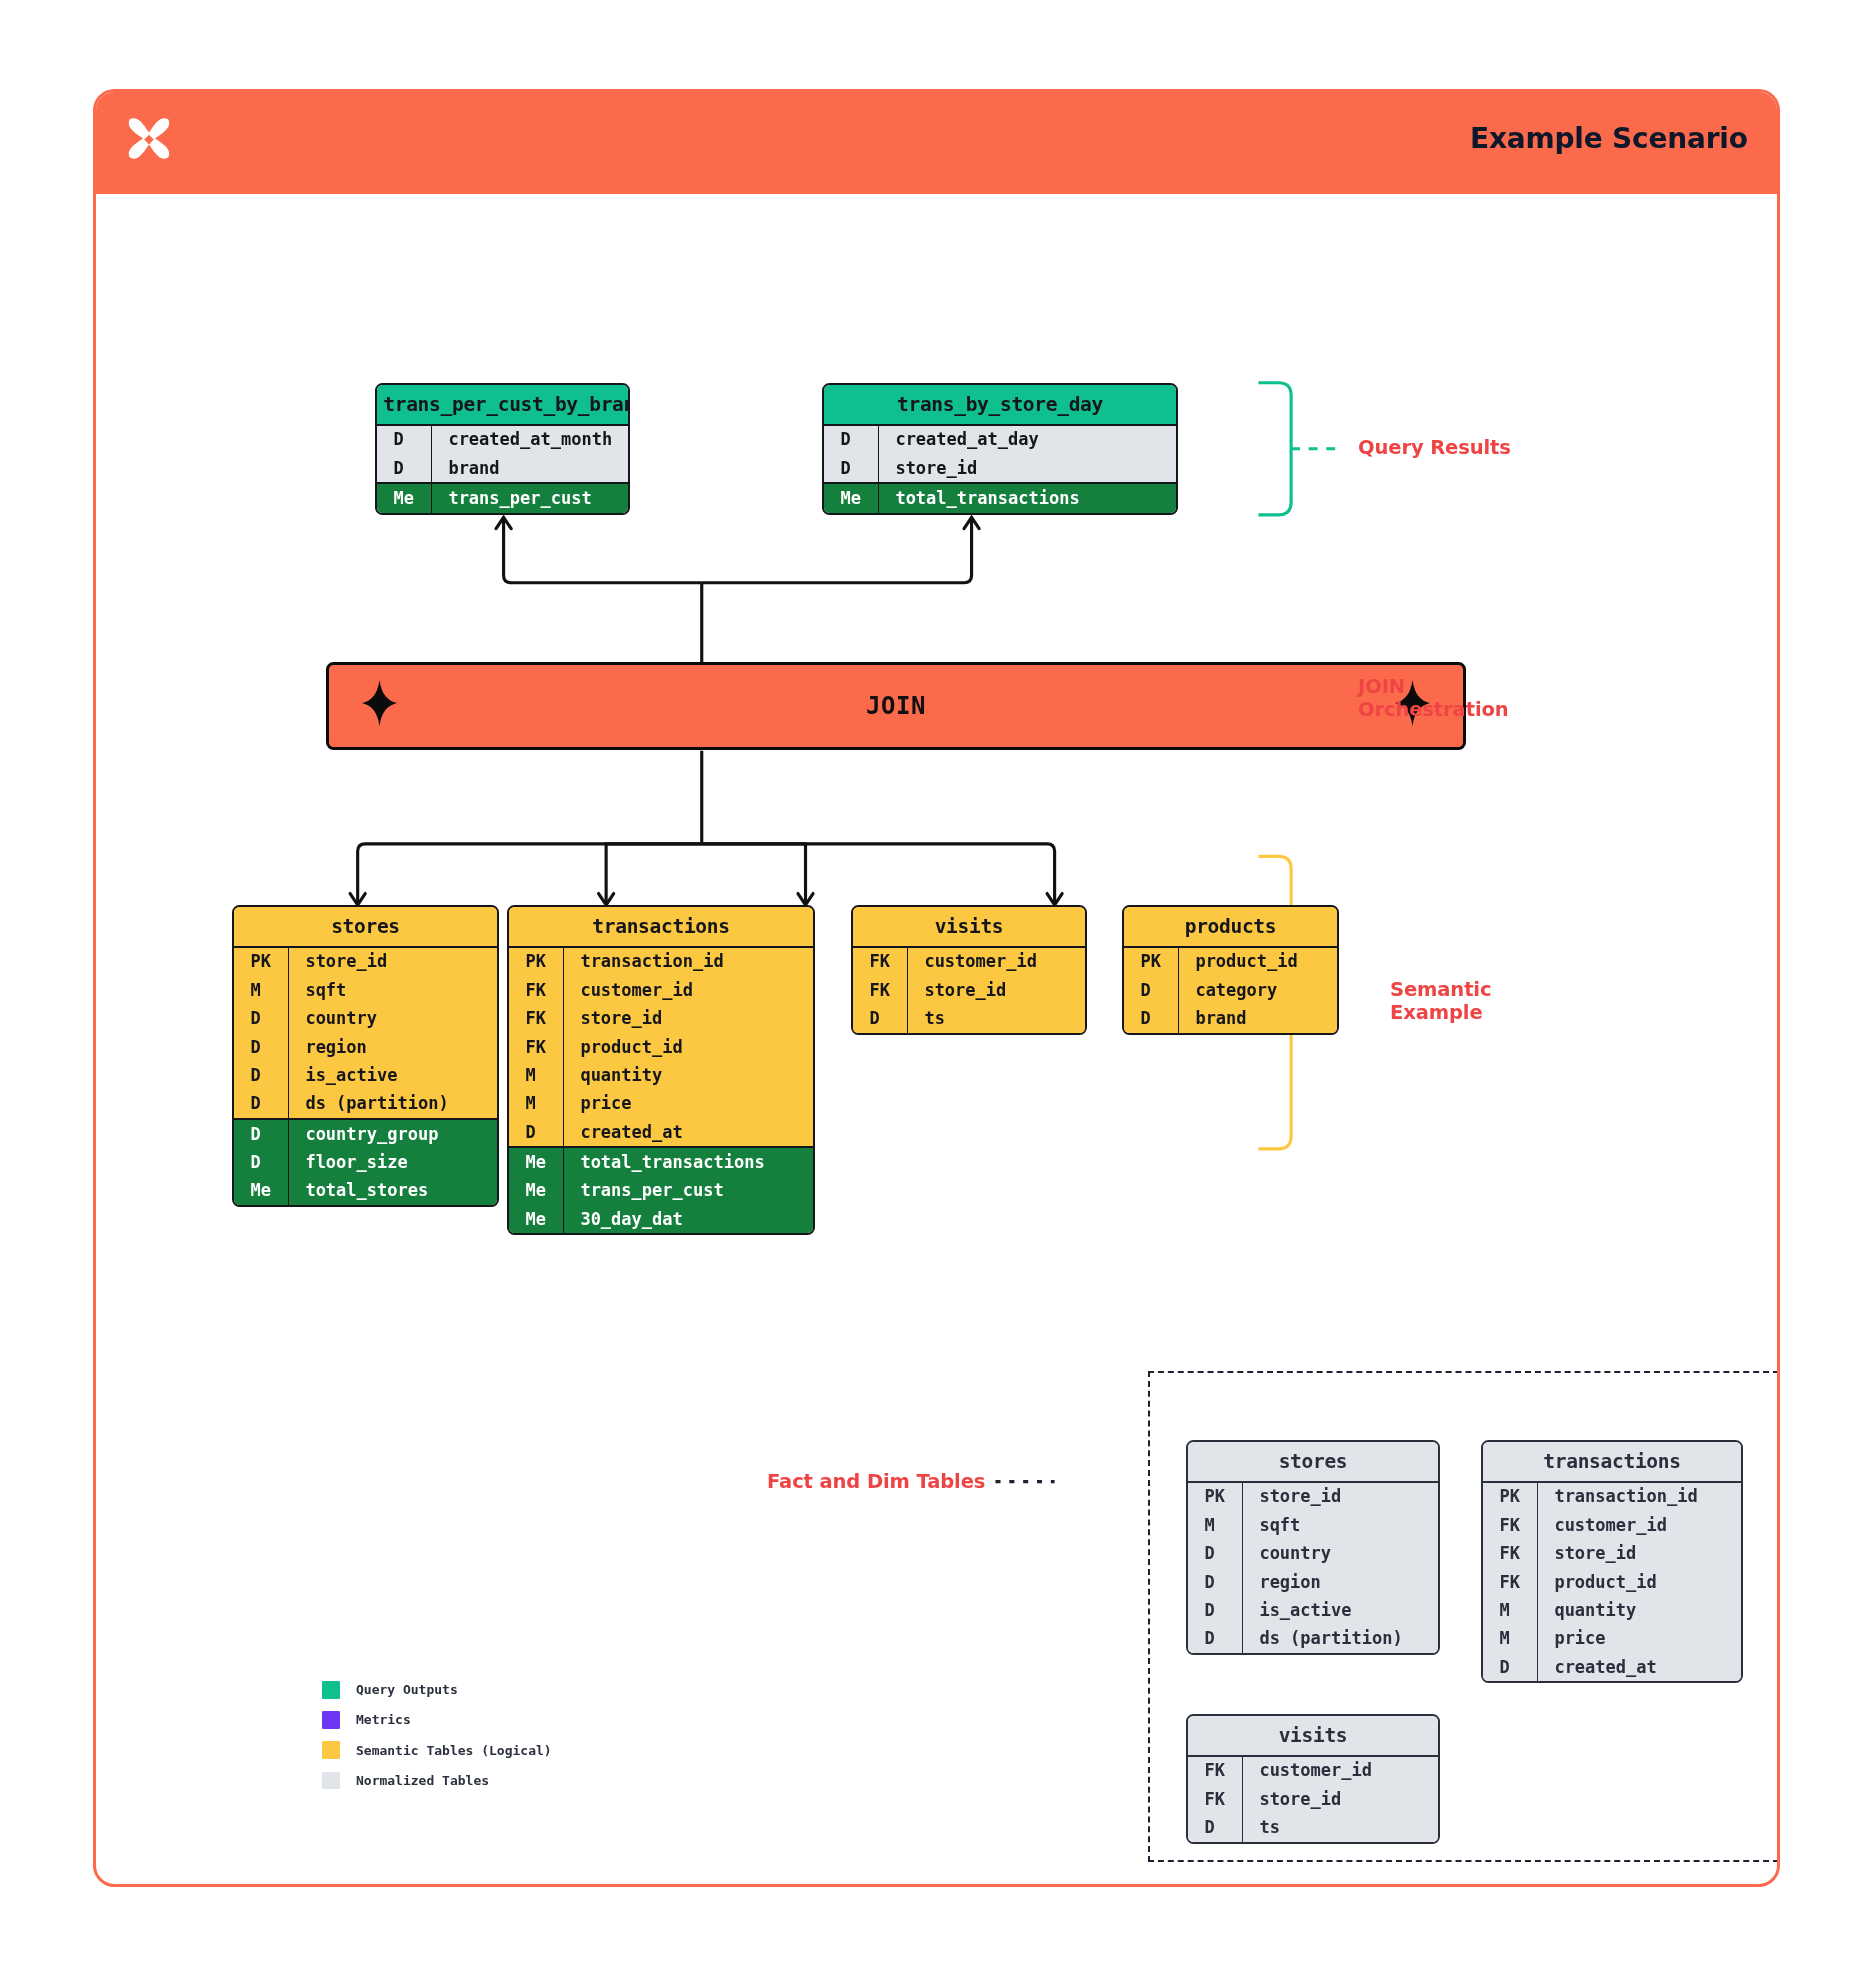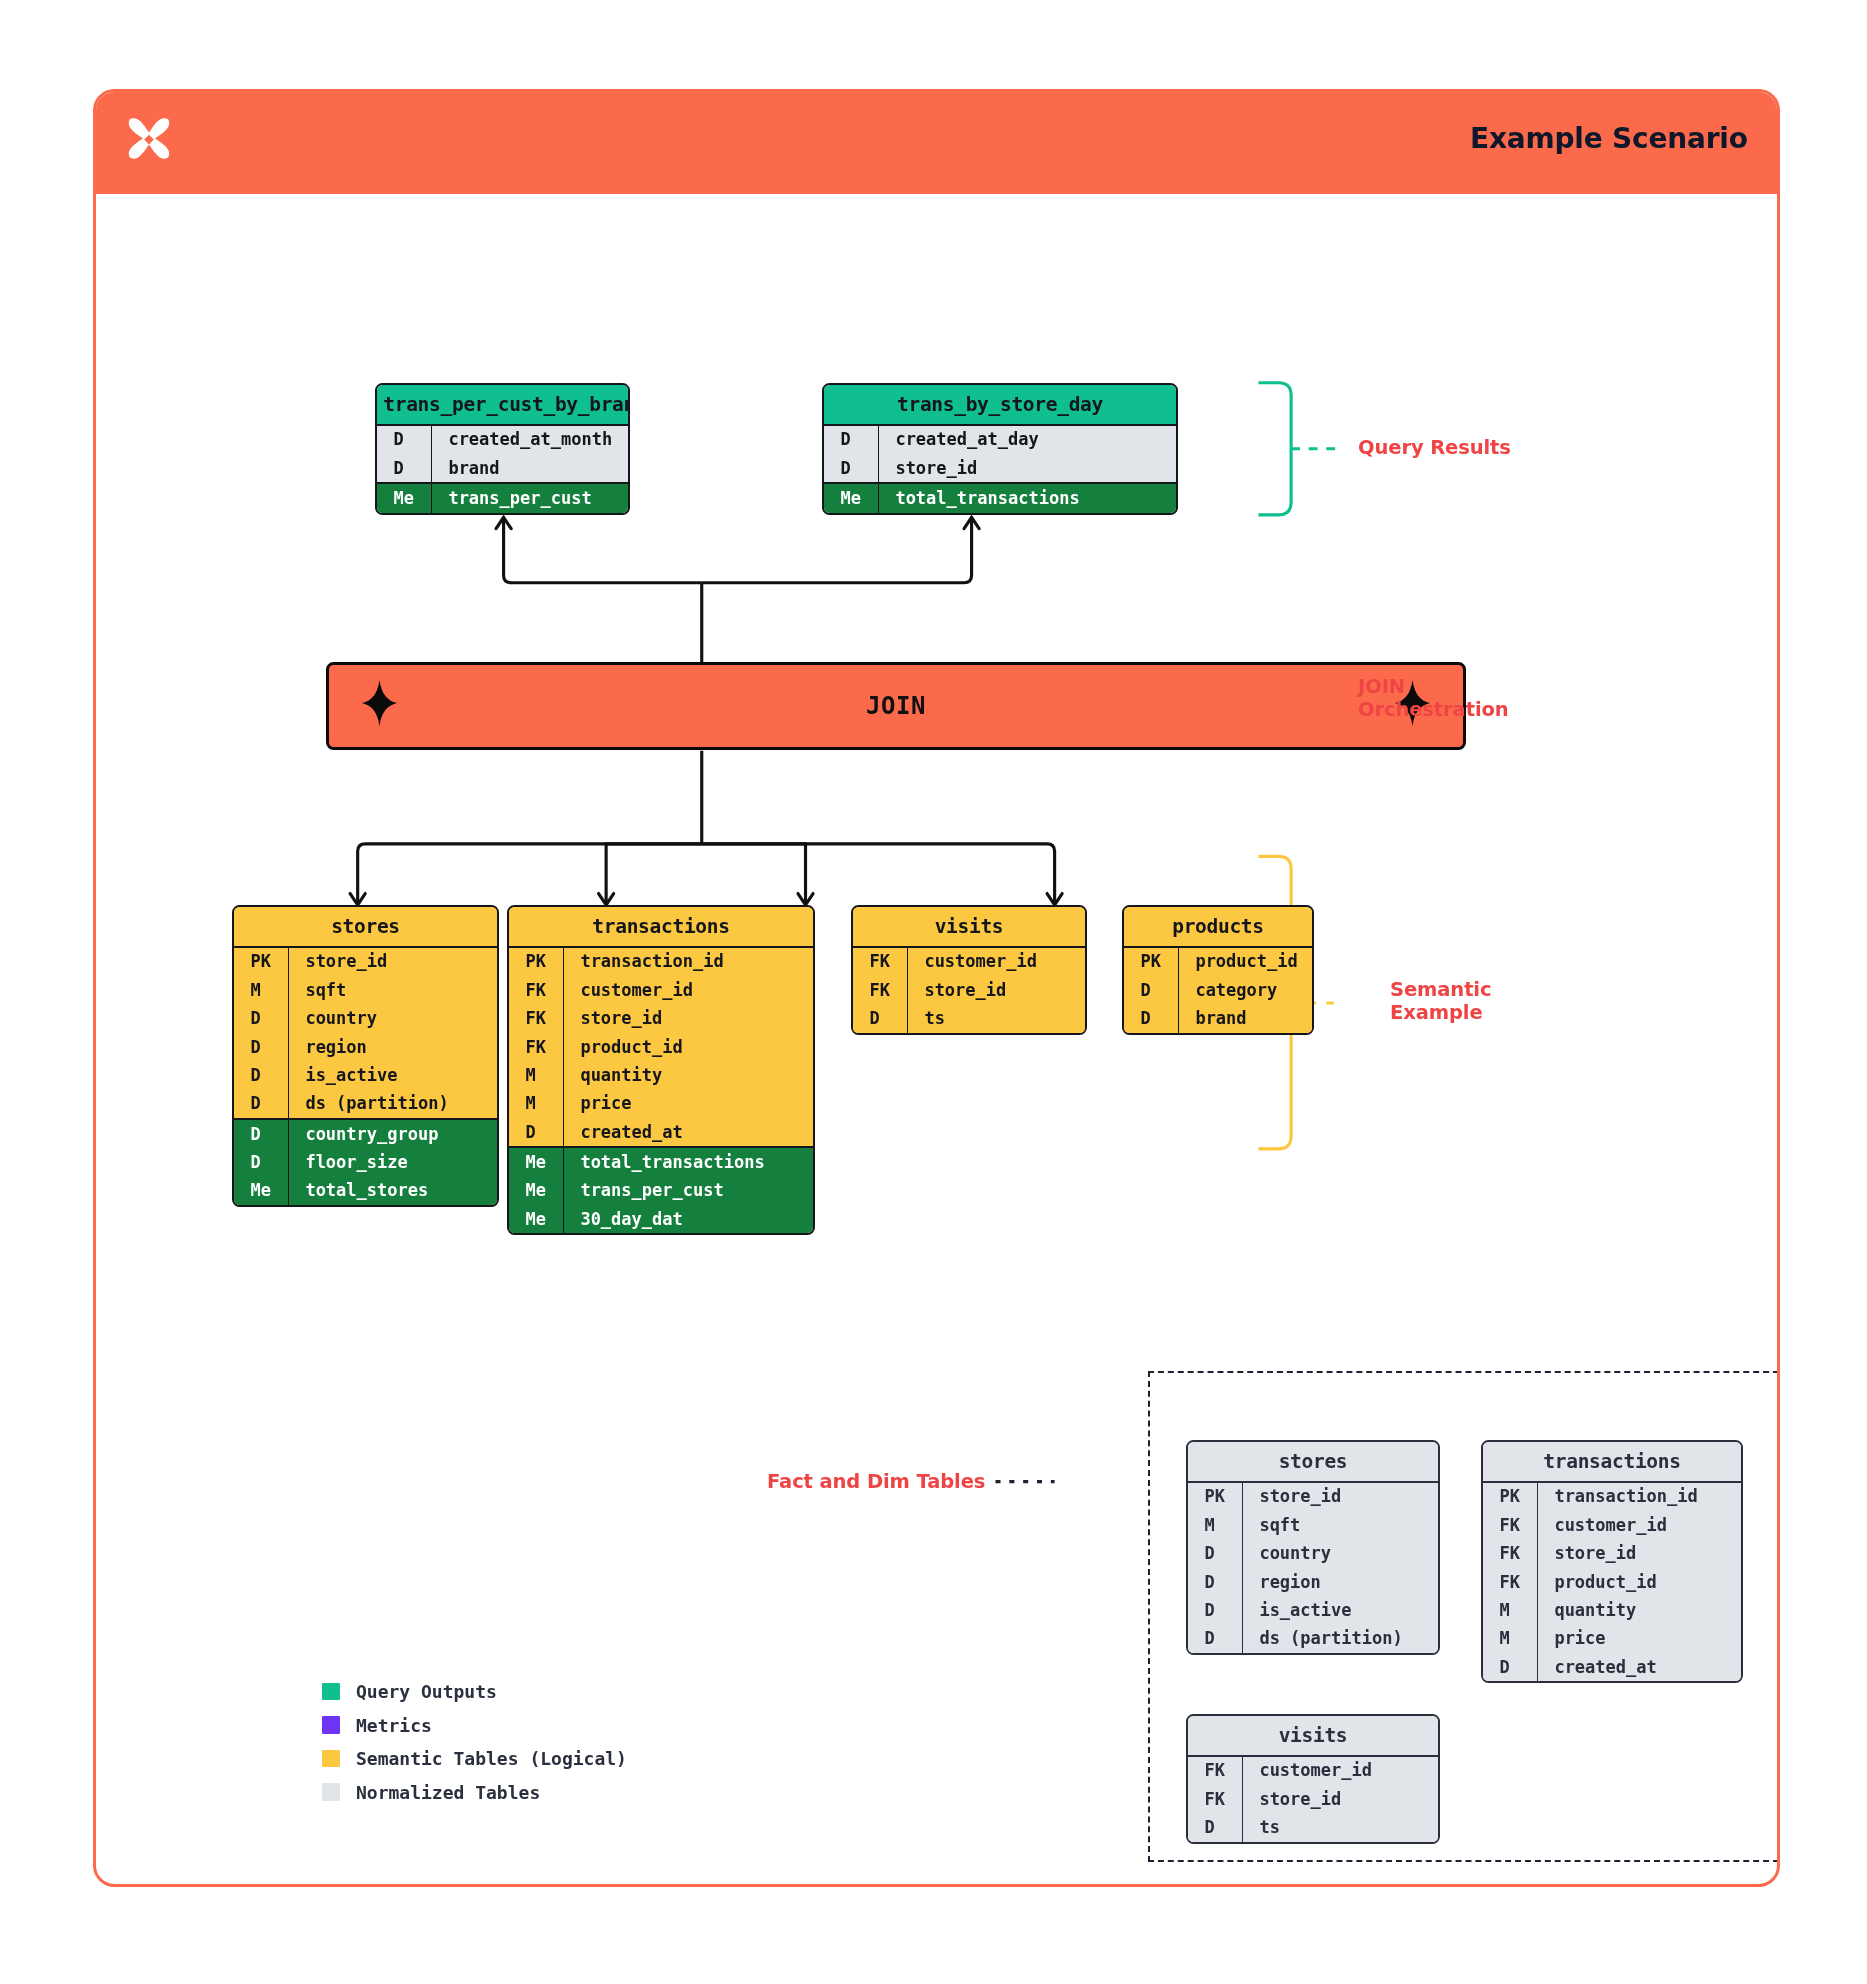--- a/index.html
+++ b/index.html
@@ -120,21 +120,21 @@
     line-height: 1.16;
     letter-spacing: -0.1px;
   }
 
   
   .legend { position: absolute; left: 226px; top: 1589px; }
   .legend .lrow { display:flex; align-items:center; margin-bottom: 12.6px; }
   .legend .sw { width: 17.6px; height: 17.6px; margin-right: 16.4px; border-radius:1.3px; }
   .legend .ltxt {
     font-family: "DejaVu Sans Mono", monospace;
-    font-weight: 700; font-size: 18px; color:#2b303e; white-space:nowrap;
+    font-weight: 700; font-size: 13px; color:#2b303e; white-space:nowrap;
   }
 
   
   .dotbox {
     position: absolute;
     left: 1052px; top: 1279px;
     width: 631px; height: 491px;
     border: 2.5px dashed #1d2130;
     background: transparent;
   }
@@ -365,21 +365,21 @@
             <span class="tag">FK</span>
             <span class="fld">store_id</span>
           </div>
         <div class="trow c-yellow">
             <span class="tag">D</span>
             <span class="fld">ts</span>
           </div>
       </div>
     </div>
 
-    <div class="tbl c-yellow" style="left:1026px; top:813px; width:192px;">
+    <div class="tbl c-yellow" style="left:1026px; top:813px; width:217px;">
       <div class="thead">products</div>
       <div class="grp c-yellow">
         <div class="trow c-yellow">
             <span class="tag">PK</span>
             <span class="fld">product_id</span>
           </div>
         <div class="trow c-yellow">
             <span class="tag">D</span>
             <span class="fld">category</span>
           </div>

